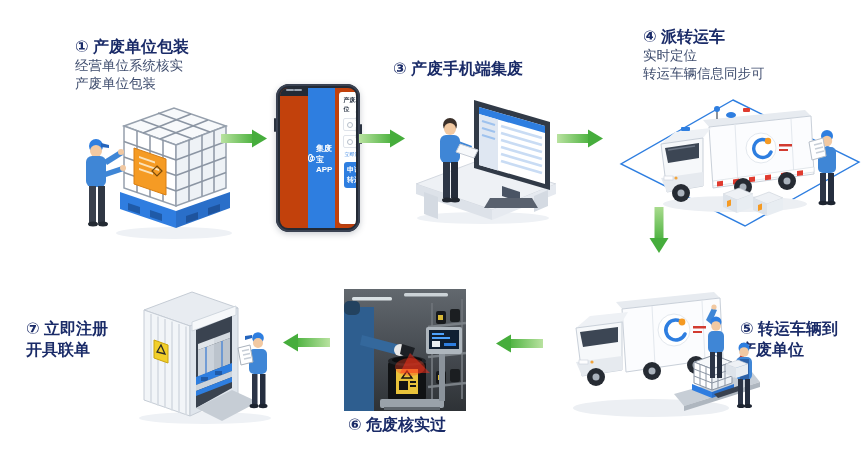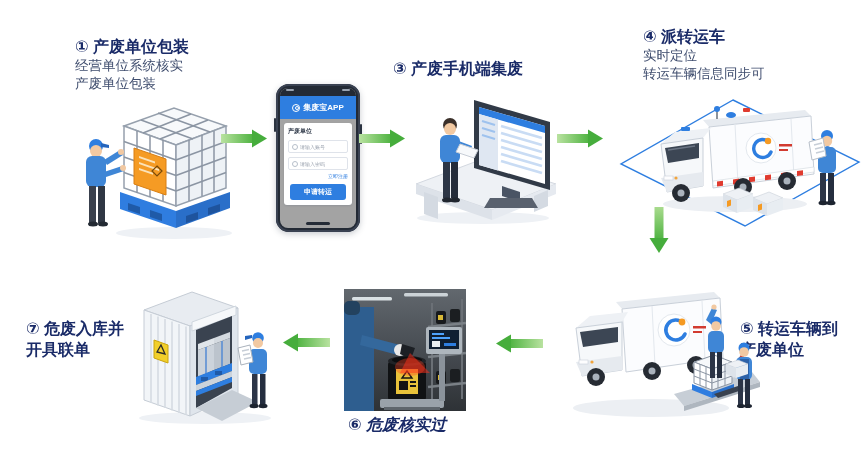--- a/index.html
+++ b/index.html
@@ -11,21 +11,21 @@
   .abs{position:absolute;}
   .step-title{font-size:16px;font-weight:bold;color:#1a2b68;white-space:nowrap;line-height:21px;}
   .step-sub{font-size:13.5px;color:#3f4d6e;white-space:nowrap;line-height:18px;}
   svg{display:block;}
   
   .phone{left:276px;top:84px;width:84px;height:148px;background:#232a35;border-radius:13px;
          box-shadow:inset 0 0 0 2px #3a4252, 0 2px 6px rgba(40,50,70,.25);padding:4px;box-sizing:border-box;}
   .phone:before{content:"";position:absolute;left:-2px;top:34px;width:2px;height:14px;background:#2b3340;border-radius:1px;}
   .phone:after{content:"";position:absolute;right:-2px;top:40px;width:2px;height:20px;background:#2b3340;border-radius:1px;}
   .phone-screen{position:relative;width:100%;height:100%;border-radius:8px;overflow:hidden;
-                background:#a3a3a3;display:flex;flex-direction:column;}
+                background:#c2410c;display:flex;flex-direction:row;}
   .phone-status{height:7px;background:#232a35;display:flex;justify-content:space-between;padding:1px 6px 0;}
   .phone-status i{display:block;width:8px;height:2px;background:#9aa3b0;border-radius:1px;}
   .app-header{background:#2e7ee0;color:#fff;font-size:8px;font-weight:bold;display:flex;
               align-items:center;justify-content:center;gap:3px;padding:6px 0;}
   .app-logo{width:8px;height:8px;border:1.4px solid #fff;border-radius:50%;box-sizing:border-box;position:relative;}
   .app-logo:after{content:"";position:absolute;left:1.4px;top:1.4px;width:2.4px;height:2.4px;border:1px solid #fff;border-radius:50%;}
   .app-card{background:#fff;border-radius:3px;margin:4px;padding:4px 4px 5px;box-shadow:0 1px 2px rgba(30,50,90,.12);}
   .app-section{font-size:6px;font-weight:bold;color:#2c3646;margin:0 0 4px;}
   .app-input{background:#fff;border:1px solid #dfe3ea;border-radius:2px;height:11px;display:flex;
              align-items:center;gap:2px;padding:0 3px;margin-bottom:4px;font-size:5px;color:#9aa2ae;}
@@ -448,37 +448,37 @@
       <rect x="95" y="62" width="6" height="50" fill="#8b939b"></rect>
       <rect x="82" y="38" width="36" height="27" rx="2" fill="#aeb6bd"></rect>
       <rect x="85" y="41" width="30" height="19" fill="#0f1f33"></rect>
       <rect x="88" y="44" width="12" height="2" fill="#4da3ff"></rect>
       <rect x="88" y="48" width="18" height="2" fill="#4da3ff"></rect>
       <rect x="88" y="52" width="8" height="6" fill="#e8eef2"></rect>
       <rect x="100" y="54" width="12" height="3" fill="#2e7ee0"></rect>
     </g>
   </svg>
 
-  <div class="abs" style="left:348px;top:414px;font-style:italic;">
+  <div class="abs" style="left:348px;top:414px;">
     <div class="step-title">⑥ 危废核实过</div>
   </div>
 
   <svg class="abs" style="left:281px;top:330px;" width="50" height="24" viewBox="0 0 50 24">
     <defs>
         <linearGradient id="al2" x1="0" y1="0" x2="1" y2="0">
       <stop offset="0" stop-color="#53b545"></stop>
           <stop offset="1" stop-color="#b9e2a0"></stop>
         </linearGradient>
       </defs>
     <rect x="17" y="8" width="32" height="9" fill="url(#al2)"></rect>
     <polygon points="17,3.5 17,21.5 2,12.5" fill="#46ad3c"></polygon>
   </svg>
 
   <div class="abs" style="left:26px;top:318px;">
-    <div class="step-title">⑦ 危废入库并</div>
+    <div class="step-title">⑦ 立即注册</div>
     <div class="step-title">开具联单</div>
   </div>
 
   <svg class="abs" style="left:130px;top:278px;" width="150" height="150" viewBox="0 0 150 150">
     <ellipse cx="75" cy="140" rx="66" ry="6" fill="#eef1f5"></ellipse>
 
     <polygon points="14,32 62,14 108,30 60,48" fill="#e8ecf1" stroke="#c5ccd5"></polygon>
     <polygon points="14,32 60,48 60,138 14,122" fill="#f2f5f8" stroke="#c5ccd5"></polygon>
     <g stroke="#d5dbe2" stroke-width="1.6">
       <line x1="21" y1="36" x2="21" y2="125"></line>

